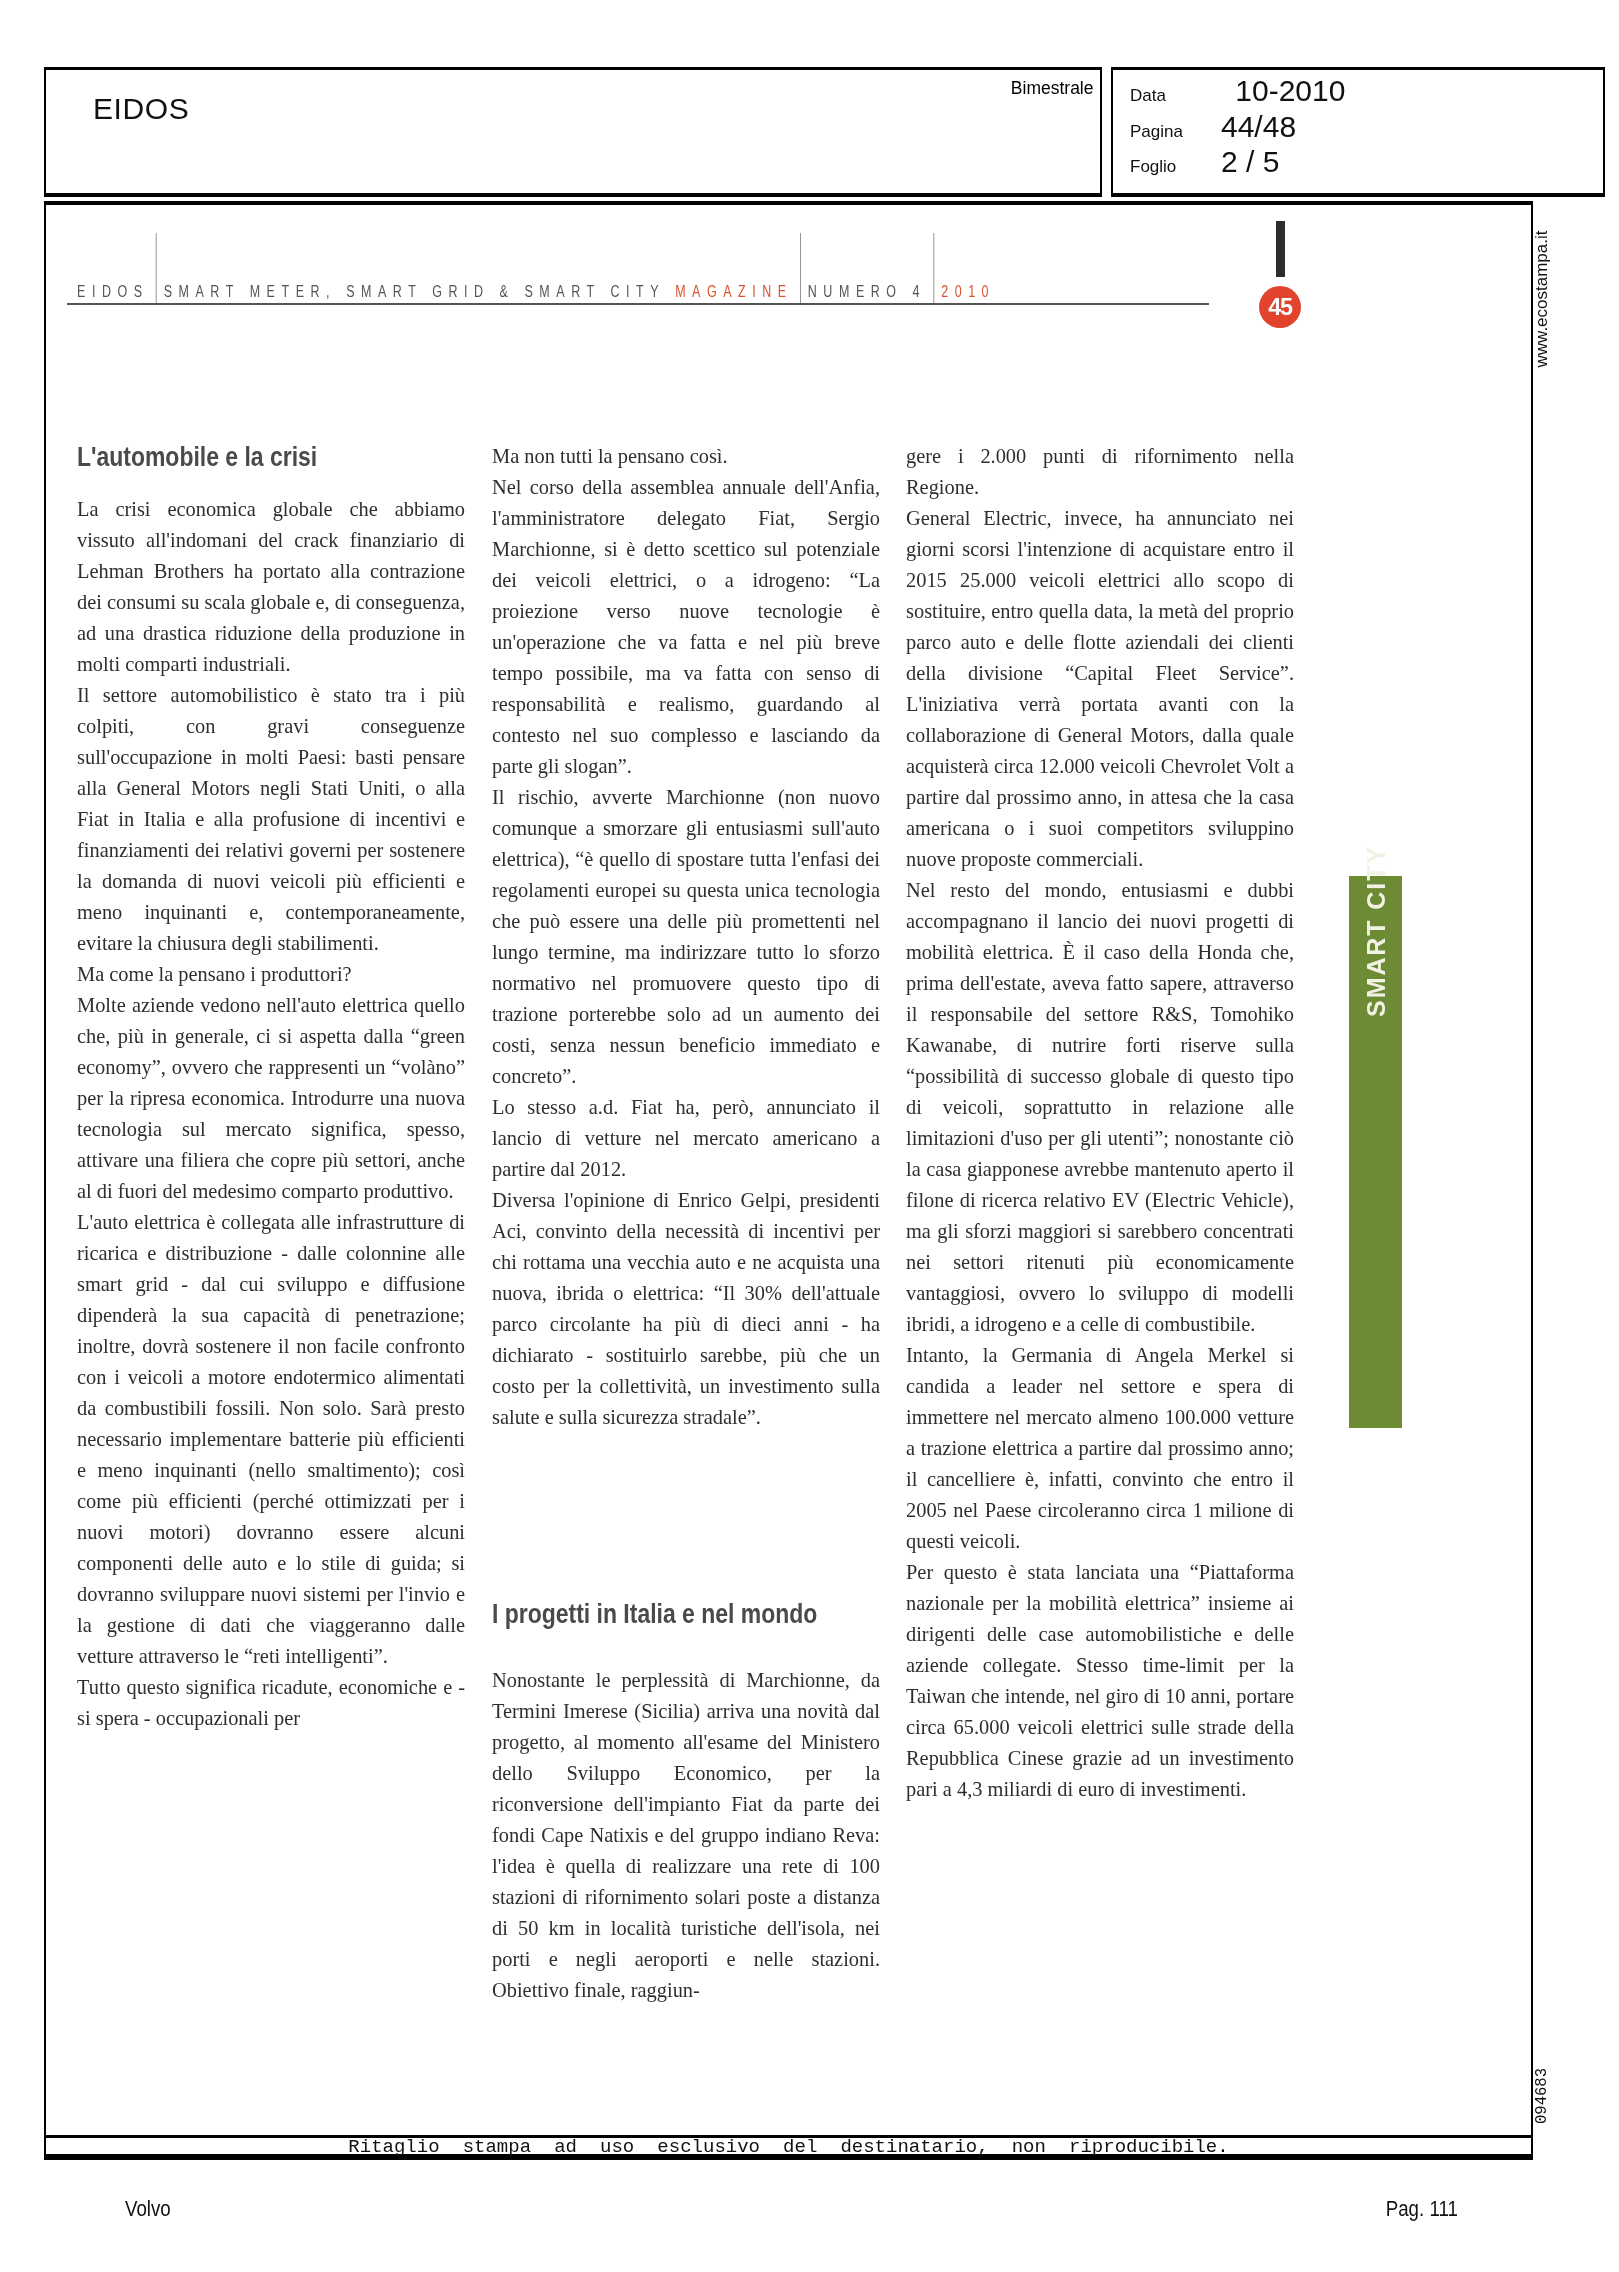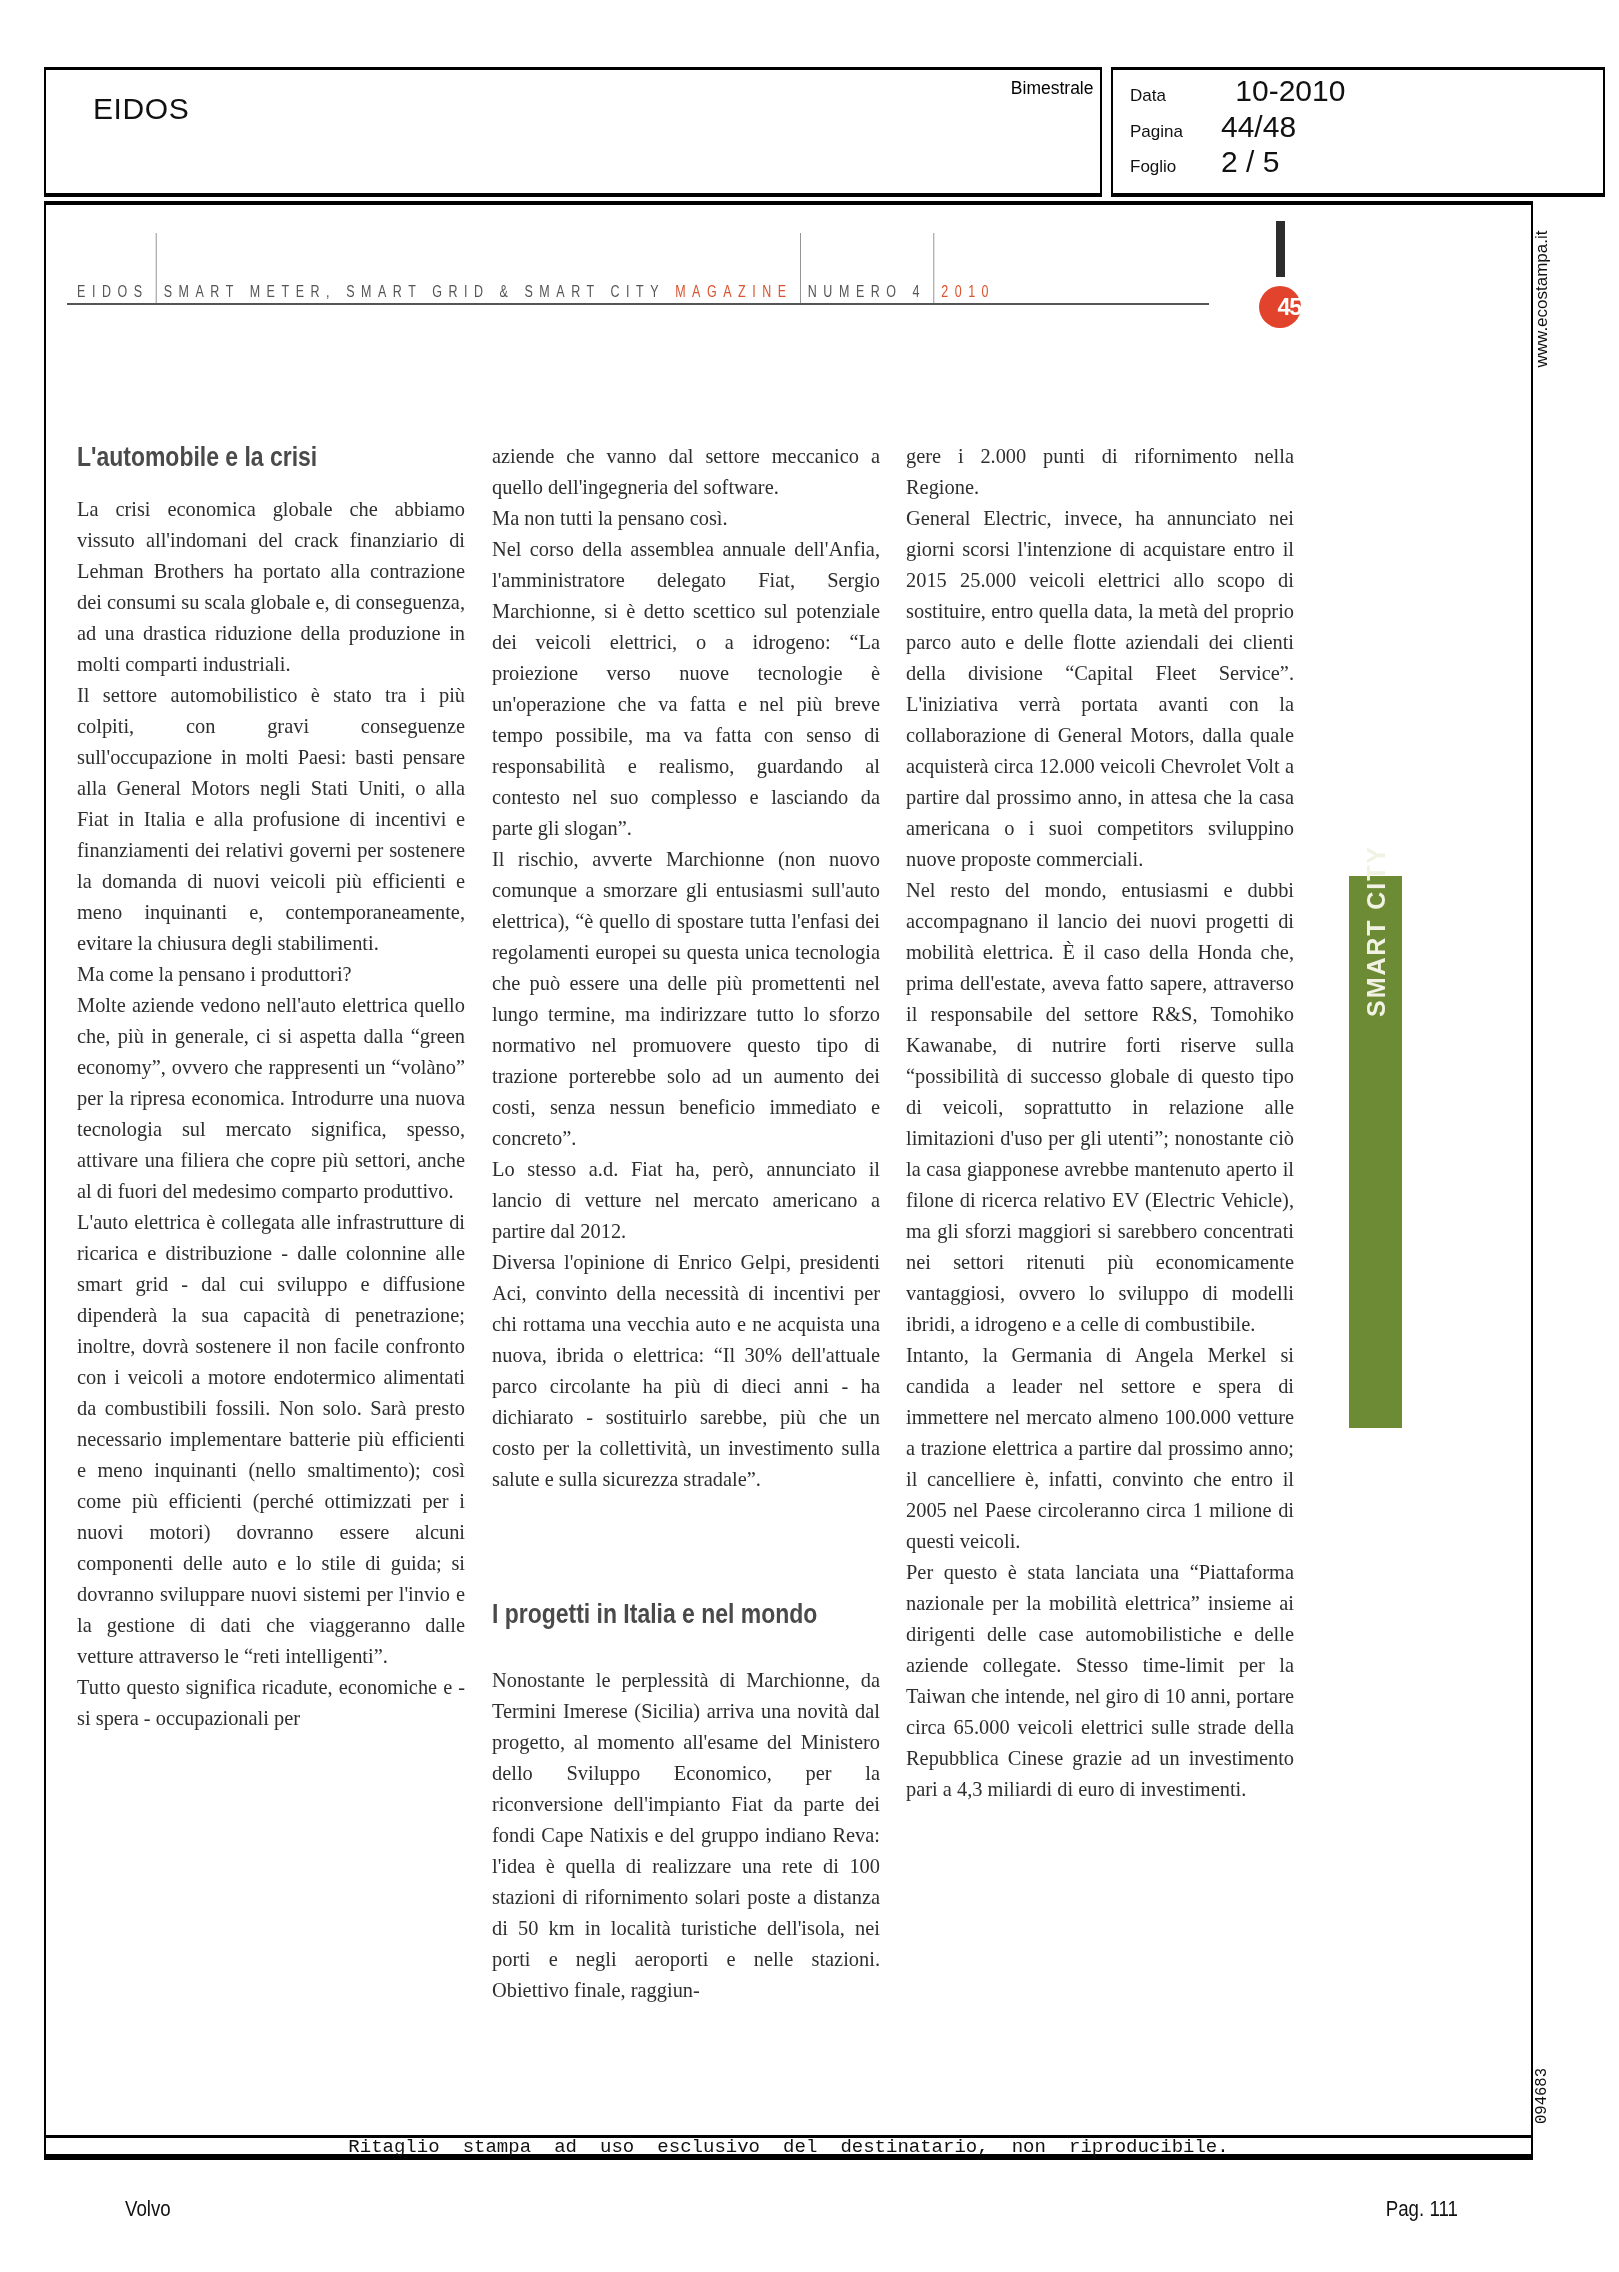--- a/index.html
+++ b/index.html
@@ -28,21 +28,21 @@
   .side-url span { position:absolute; left:50%; top:50%; transform:translate(-50%,-50%) rotate(-90deg); white-space:nowrap; font-family:"Liberation Sans", sans-serif; font-size:17px; color:#111; }
   .side-code { position:absolute; left:1529px; top:2057px; width:26px; height:78px; }
   .side-code span { position:absolute; left:50%; top:50%; transform:translate(-50%,-50%) rotate(-90deg); white-space:nowrap; font-family:"Liberation Mono", monospace; font-size:15.6px; color:#111; }
 
   
   .mag-head { position:absolute; left:77px; top:279px; height:26px; display:flex; align-items:center; font-family:"Liberation Sans", sans-serif; font-size:16px; letter-spacing:8.4px; color:#555; transform:scaleX(0.78); transform-origin:left center; }
   .mag-head .sep { display:inline-block; width:1.3px; height:71px; background:#777; margin:0 9px; position:relative; top:-23.4px; }
   .mag-head .accent { color:#d8542f; }
   .mag-rule { position:absolute; left:67px; top:303px; width:1142px; height:1.9px; background:#555; }
   .page-bar { position:absolute; left:1276px; top:221px; width:9px; height:56px; background:#2d2d2d; }
-  .page-badge { position:absolute; left:1259px; top:286px; width:42px; height:42px; border-radius:50%; background:#e2432c; color:#fff; font-family:"Liberation Sans", sans-serif; font-weight:bold; font-size:23.4px; line-height:42px; text-align:right; letter-spacing:-1.3px; }
+  .page-badge { position:absolute; left:1259px; top:286px; width:42px; height:42px; border-radius:50%; background:#e2432c; color:#fff; font-family:"Liberation Sans", sans-serif; font-weight:bold; font-size:23.4px; line-height:42px; text-align:center; letter-spacing:-1.3px; }
 
   
   .col { position:absolute; top:441px; width:388px; font-size:20.4px; line-height:31px; text-align:justify; color:#2e2e2e; }
   .col p { margin:0; }
   .col1 { left:77px; top:494px; }
   .col2 { left:492px; top:441px; }
   .col3 { left:906px; top:441px; }
   .heading { font-family:"Liberation Sans", sans-serif; font-weight:bold; font-size:28px; color:#4a4a4a; transform:scaleX(0.82); transform-origin:left center; white-space:nowrap; }
   .h1 { position:absolute; left:77px; top:441px; }
   .h2 { position:absolute; left:492px; top:1598px; }
@@ -103,21 +103,20 @@
 <div class="heading h1">L'automobile e la crisi</div>
 <div class="col col1">
     <p>La crisi economica globale che abbiamo vissuto all'indomani del crack finanziario di Lehman Brothers ha portato alla contrazione dei consumi su scala globale e, di conseguenza, ad una drastica riduzione della produzione in molti comparti industriali.</p>
     <p>Il settore automobilistico è stato tra i più colpiti, con gravi conseguenze sull'occupazione in molti Paesi: basti pensare alla General Motors negli Stati Uniti, o alla Fiat in Italia e alla profusione di incentivi e finanziamenti dei relativi governi per sostenere la domanda di nuovi veicoli più efficienti e meno inquinanti e, contemporaneamente, evitare la chiusura degli stabilimenti.</p>
     <p>Ma come la pensano i produttori?</p>
     <p>Molte aziende vedono nell'auto elettrica quello che, più in generale, ci si aspetta dalla “green economy”, ovvero che rappresenti un “volàno” per la ripresa economica. Introdurre una nuova tecnologia sul mercato significa, spesso, attivare una filiera che copre più settori, anche al di fuori del medesimo comparto produttivo.</p>
     <p>L'auto elettrica è collegata alle infrastrutture di ricarica e distribuzione - dalle colonnine alle smart grid - dal cui sviluppo e diffusione dipenderà la sua capacità di penetrazione; inoltre, dovrà sostenere il non facile confronto con i veicoli a motore endotermico alimentati da combustibili fossili. Non solo. Sarà presto necessario implementare batterie più efficienti e meno inquinanti (nello smaltimento); così come più efficienti (perché ottimizzati per i nuovi motori) dovranno essere alcuni componenti delle auto e lo stile di guida; si dovranno sviluppare nuovi sistemi per l'invio e la gestione di dati che viaggeranno dalle vetture attraverso le “reti intelligenti”.</p>
     <p>Tutto questo significa ricadute, economiche e - si spera - occupazionali per</p>
   </div>
 <div class="col col2">
-    <p>aziende che vanno dal settore meccanico a quello dell'ingegneria del software.</p>
     <p>Ma non tutti la pensano così.</p>
     <p>Nel corso della assemblea annuale dell'Anfia, l'amministratore delegato Fiat, Sergio Marchionne, si è detto scettico sul potenziale dei veicoli elettrici, o a idrogeno: “La proiezione verso nuove tecnologie è un'operazione che va fatta e nel più breve tempo possibile, ma va fatta con senso di responsabilità e realismo, guardando al contesto nel suo complesso e lasciando da parte gli slogan”.</p>
     <p>Il rischio, avverte Marchionne (non nuovo comunque a smorzare gli entusiasmi sull'auto elettrica), “è quello di spostare tutta l'enfasi dei regolamenti europei su questa unica tecnologia che può essere una delle più promettenti nel lungo termine, ma indirizzare tutto lo sforzo normativo nel promuovere questo tipo di trazione porterebbe solo ad un aumento dei costi, senza nessun beneficio immediato e concreto”.</p>
     <p>Lo stesso a.d. Fiat ha, però, annunciato il lancio di vetture nel mercato americano a partire dal 2012.</p>
     <p>Diversa l'opinione di Enrico Gelpi, presidenti Aci, convinto della necessità di incentivi per chi rottama una vecchia auto e ne acquista una nuova, ibrida o elettrica: “Il 30% dell'attuale parco circolante ha più di dieci anni - ha dichiarato - sostituirlo sarebbe, più che un costo per la collettività, un investimento sulla salute e sulla sicurezza stradale”.</p>
   </div>
 <div class="heading h2">I progetti in Italia e nel mondo</div>
 <div class="col col2b">
     <p>Nonostante le perplessità di Marchionne, da Termini Imerese (Sicilia) arriva una novità dal progetto, al momento all'esame del Ministero dello Sviluppo Economico, per la riconversione dell'impianto Fiat da parte dei fondi Cape Natixis e del gruppo indiano Reva: l'idea è quella di realizzare una rete di 100 stazioni di rifornimento solari poste a distanza di 50 km in località turistiche dell'isola, nei porti e negli aeroporti e nelle stazioni. Obiettivo finale, raggiun-</p>
   </div>

